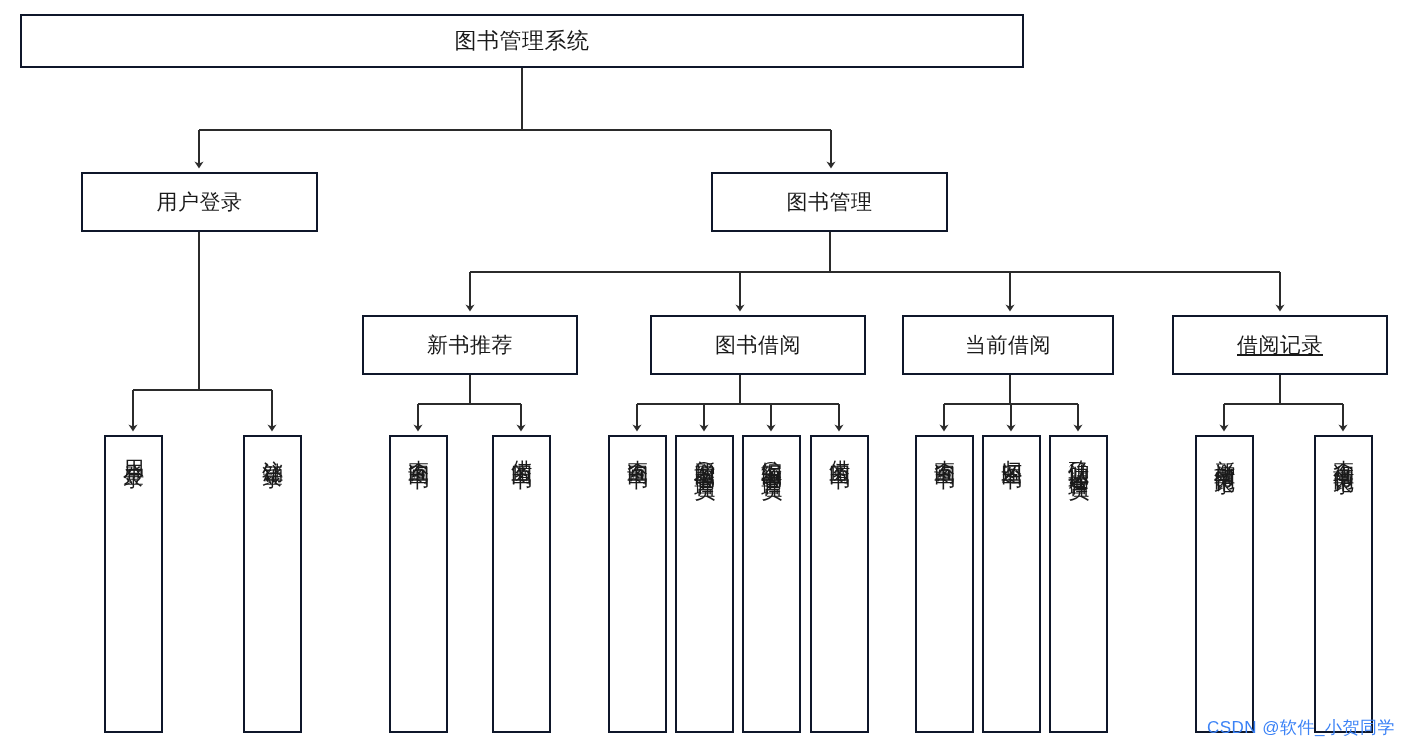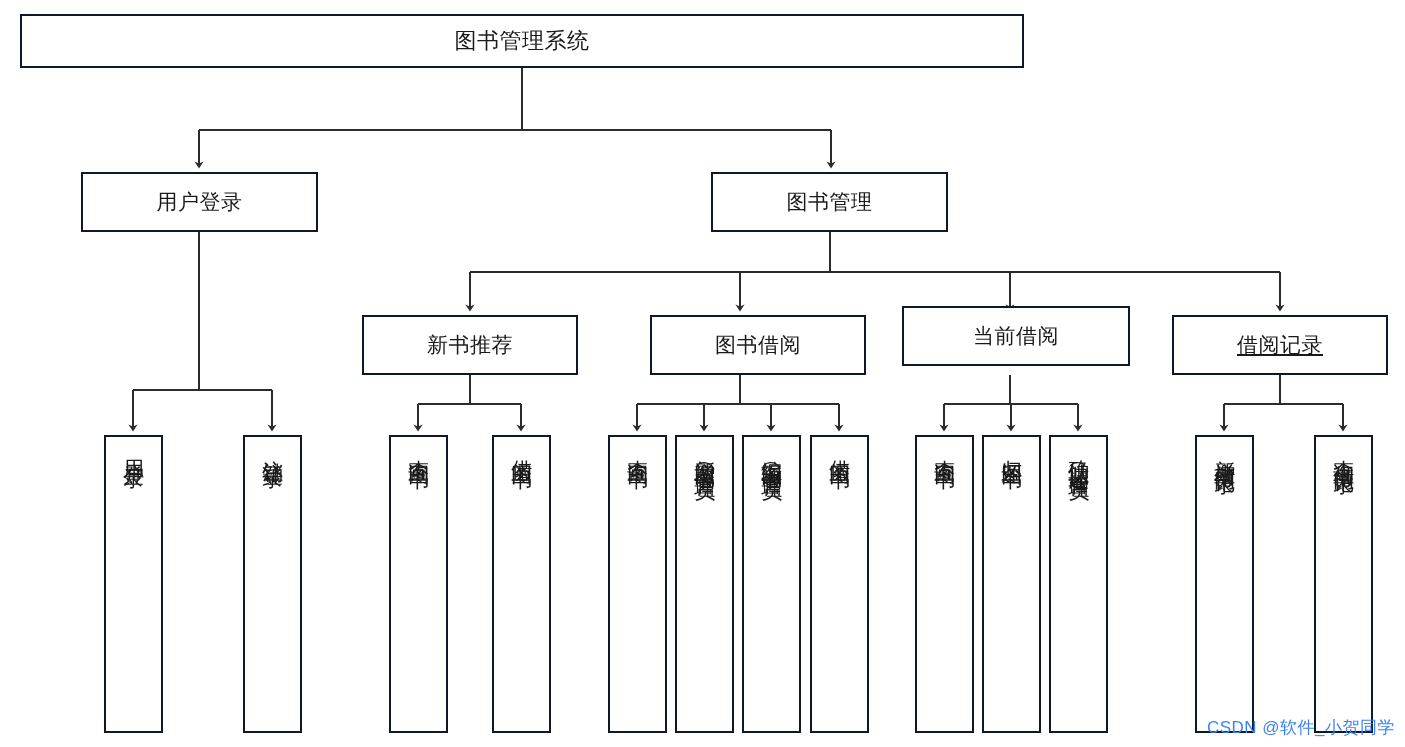--- a/index.html
+++ b/index.html
@@ -131,21 +131,21 @@
   <div class="node" style="left:711px; top:172px; width:237px; height:60px;">
     <span class="label">图书管理</span>
   </div>
 
   <div class="node" style="left:362px; top:315px; width:216px; height:60px;">
     <span class="label">新书推荐</span>
   </div>
   <div class="node" style="left:632px; top:315px; width:216px; height:60px;margin-left:18px;">
     <span class="label">图书借阅</span>
   </div>
-  <div class="node" style="left:902px; top:306px; width:228px; height:60px;text-align:right;">
+  <div class="node" style="left:902px; top:315px; width:212px; height:60px;text-align:right;">
     <span class="label">当前借阅</span>
   </div>
   <div class="node" style="left:1172px; top:315px; width:216px; height:60px;text-decoration:underline;">
     <span class="label">借阅记录</span>
   </div>
 
   <div class="node leaf" style="left:104px; top:435px; width:59px; height:298px;">
     <span class="label">用户登录</span>
   </div>
   <div class="node leaf" style="left:243px; top:435px; width:59px; height:298px;">

